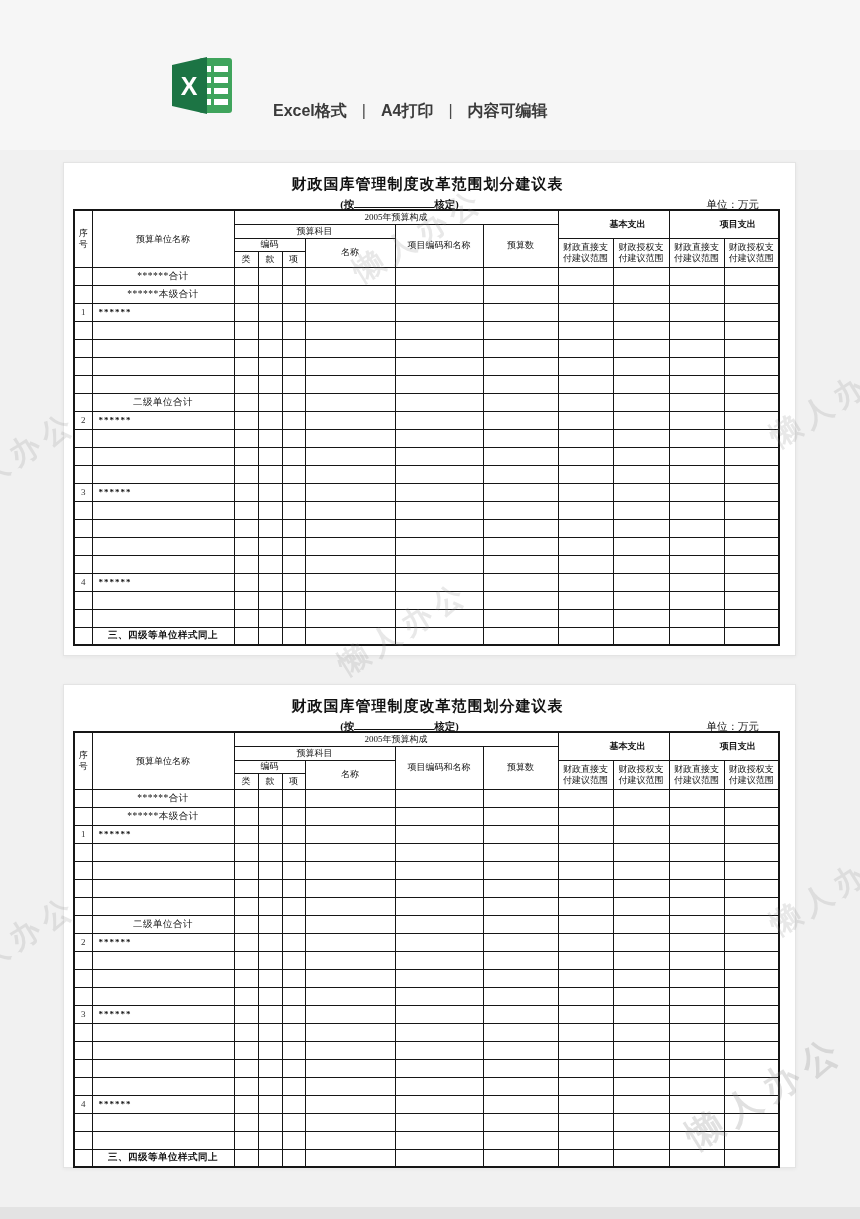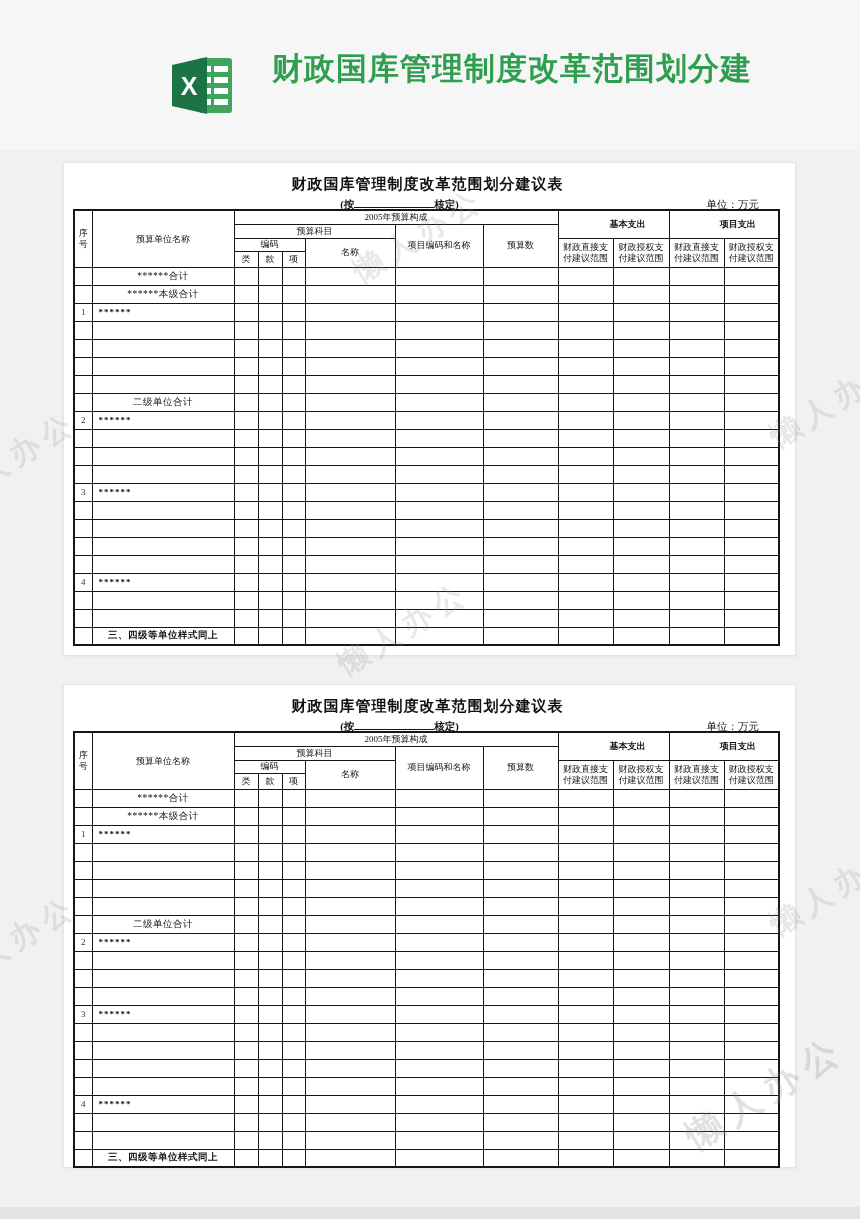--- a/index.html
+++ b/index.html
@@ -87,21 +87,23 @@
       <rect x="33" y="23" width="8" height="6" fill="#ffffff"></rect>
       <rect x="44" y="23" width="14" height="6" fill="#ffffff"></rect>
       <rect x="33" y="34" width="8" height="6" fill="#ffffff"></rect>
       <rect x="44" y="34" width="14" height="6" fill="#ffffff"></rect>
       <rect x="33" y="45" width="8" height="6" fill="#ffffff"></rect>
       <rect x="44" y="45" width="14" height="6" fill="#ffffff"></rect>
       <path d="M2 11 L37 3 L37 60 L2 52 Z" fill="#1c7444"></path>
       <text x="19" y="41" font-size="25" font-weight="bold" fill="#ffffff" text-anchor="middle" font-family="Liberation Sans, sans-serif">X</text>
     </svg>
   </span>
-  <h1 class="main-title" style="color:#2f9e4e;">财政国库管理制度改革范围划分建</h1>
+  <div class="subtitle">
+    <span>Excel格式</span><span class="sep">|</span><span>A4打印</span><span class="sep">|</span><span>内容可编辑</span>
+  </div>
 </div>
 
 <section class="card" id="card1">
   <h2 class="sheet-title">财政国库管理制度改革范围划分建议表</h2>
   <div class="subline">
     <span class="approval"><span>(按</span><span class="blank"></span><span>核定)</span></span>
     <span class="unit">单位：万元</span>
   </div>
   <table class="grid">
     <colgroup>

